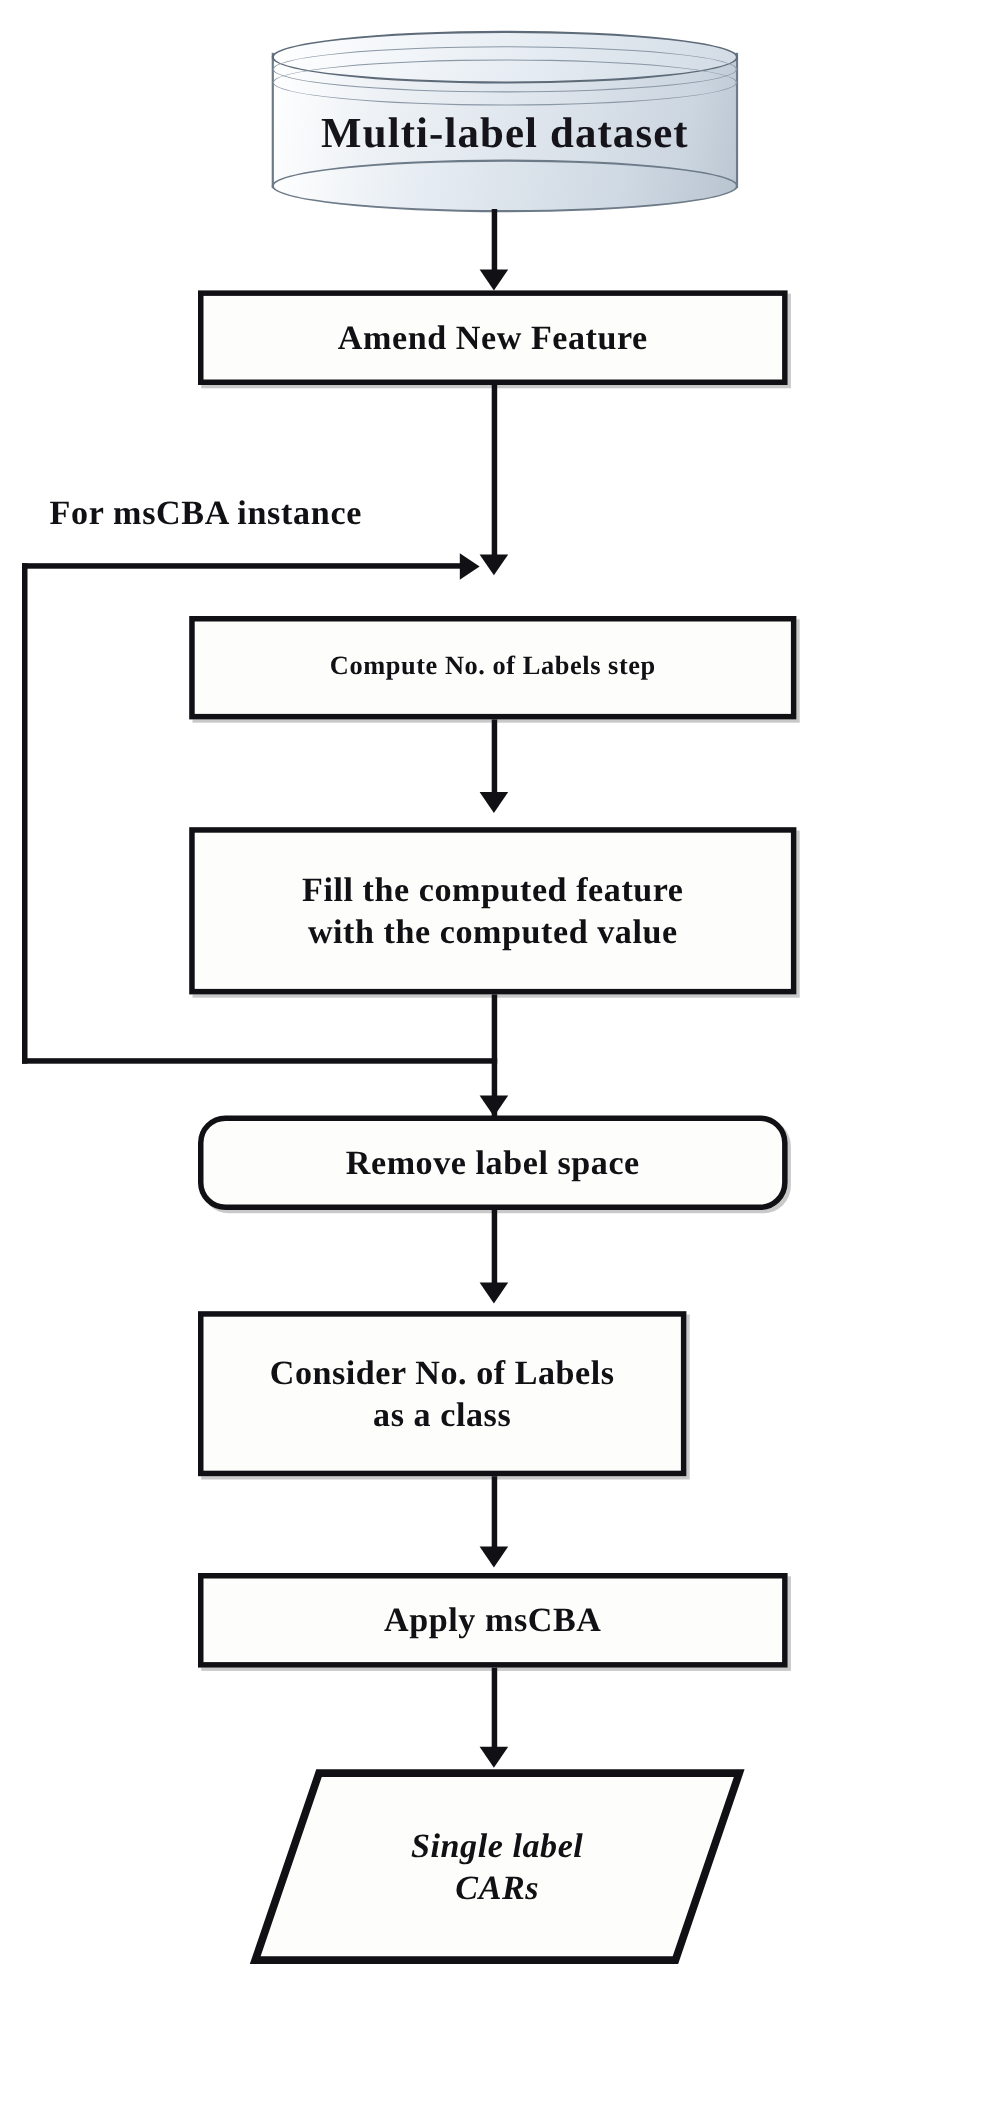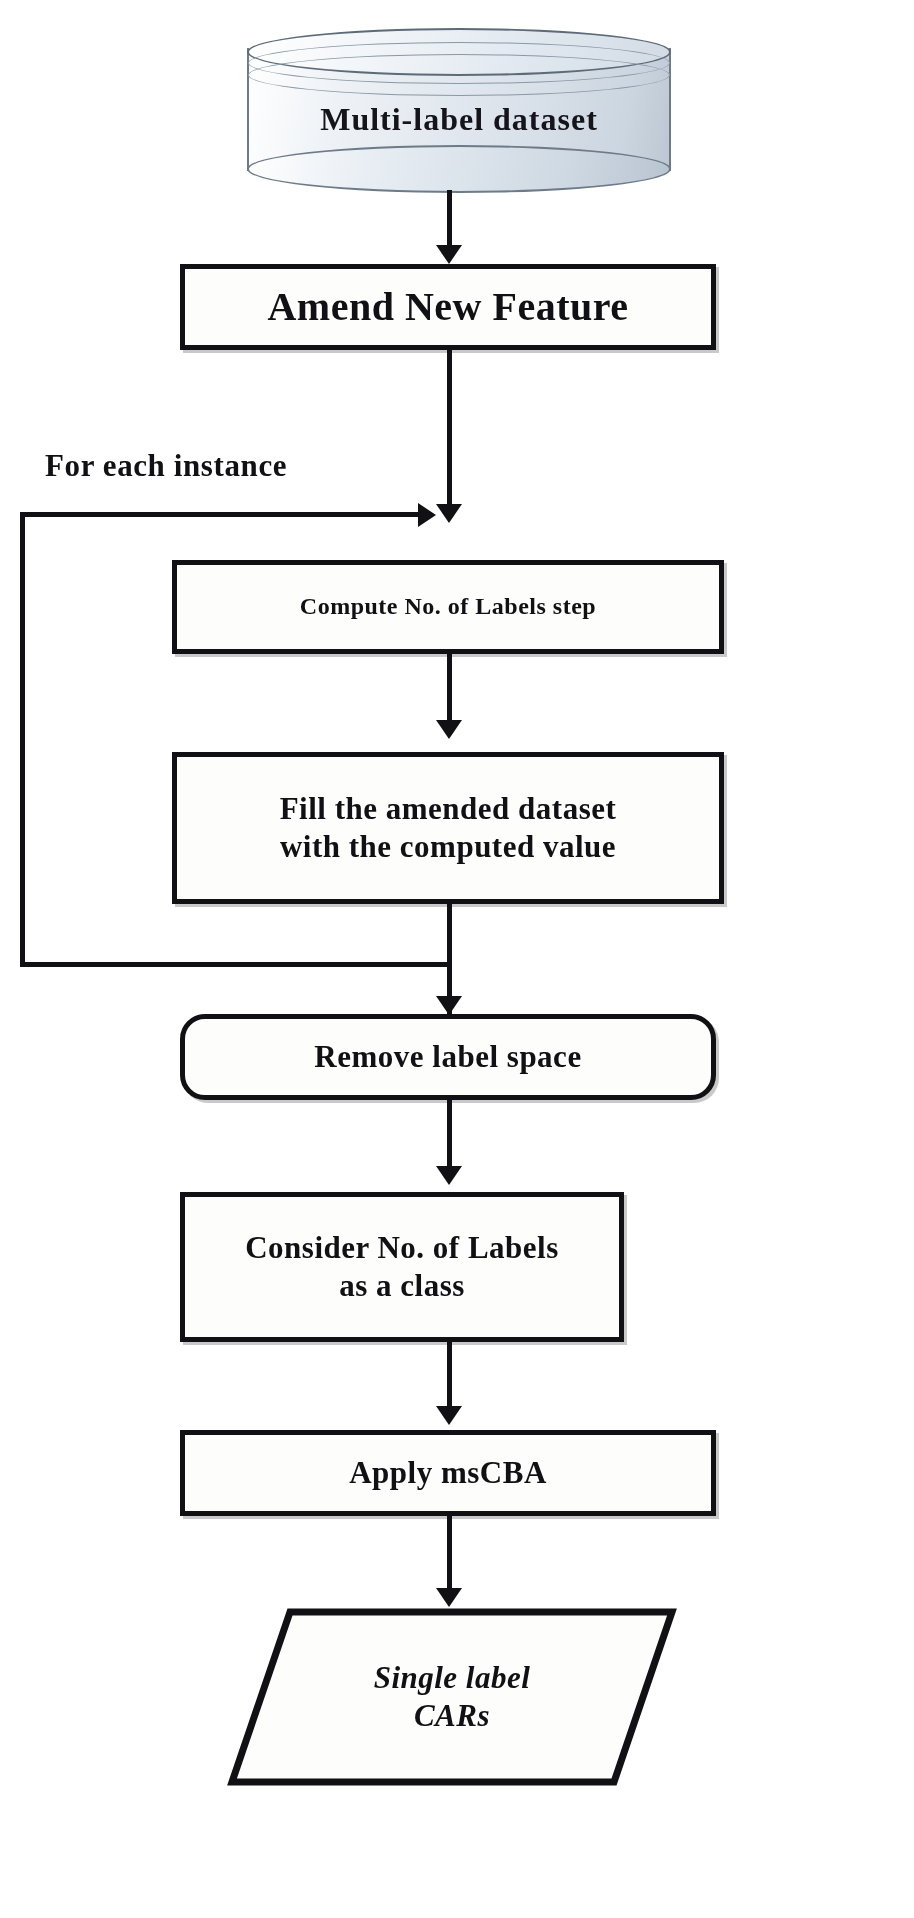--- a/index.html
+++ b/index.html
@@ -164,51 +164,51 @@
 <body>
 
 <div id="canvas">
 
   <div class="cylinder" style="left:247px; top:28px; width:424px; height:165px;">
     <div class="cyl-body"></div>
     <div class="cyl-bot"></div>
     <div class="cyl-top"></div>
     <div class="cyl-ring r1"></div>
     <div class="cyl-ring r2"></div>
-    <div class="cyl-label" style="font-size:32px;">Multi-label  dataset</div>
+    <div class="cyl-label" style="font-size:39px;">Multi-label  dataset</div>
   </div>
 
   <div class="vline" style="left:447px; top:190px; height:58px;"></div>
   <div class="arrow-down" style="left:436px; top:245px;"></div>
 
   <div class="box" style="left:180px; top:264px; width:536px; height:86px;">
-    <div class="node-text" style="font-size:40px;">Amend New Feature</div>
+    <div class="node-text" style="font-size:31px;">Amend New Feature</div>
   </div>
 
   <div class="vline" style="left:447px; top:350px; height:160px;"></div>
   <div class="arrow-down" style="left:436px; top:504px;"></div>
 
-  <div class="loop-label" style="left:45px; top:448px; font-size:31px;">For each instance</div>
+  <div class="loop-label" style="left:45px; top:448px; font-size:31px;">For msCBA instance</div>
 
   <div class="vline" style="left:20px; top:512px; height:455px;"></div>
 
   <div class="hline" style="left:20px; top:962px; width:432px;"></div>
 
   <div class="hline" style="left:20px; top:512px; width:400px;"></div>
   <div class="arrow-right" style="left:418px; top:503px;"></div>
 
   <div class="box" style="left:172px; top:560px; width:552px; height:94px;">
     <div class="node-text" style="font-size:24px;">Compute No. of Labels step</div>
   </div>
 
   <div class="vline" style="left:447px; top:654px; height:72px;"></div>
   <div class="arrow-down" style="left:436px; top:720px;"></div>
 
   <div class="box" style="left:172px; top:752px; width:552px; height:152px;">
-    <div class="node-text" style="font-size:31px;">Fill the amended dataset
+    <div class="node-text" style="font-size:31px;">Fill the computed feature
 with the computed value</div>
   </div>
 
   <div class="vline" style="left:447px; top:904px; height:111px;"></div>
   <div class="arrow-down" style="left:436px; top:996px;"></div>
 
   <div class="box" style="left:180px; top:1014px; width:536px; height:86px;border-radius:25px;">
     <div class="node-text" style="font-size:31px;">Remove label space</div>
   </div>
 

